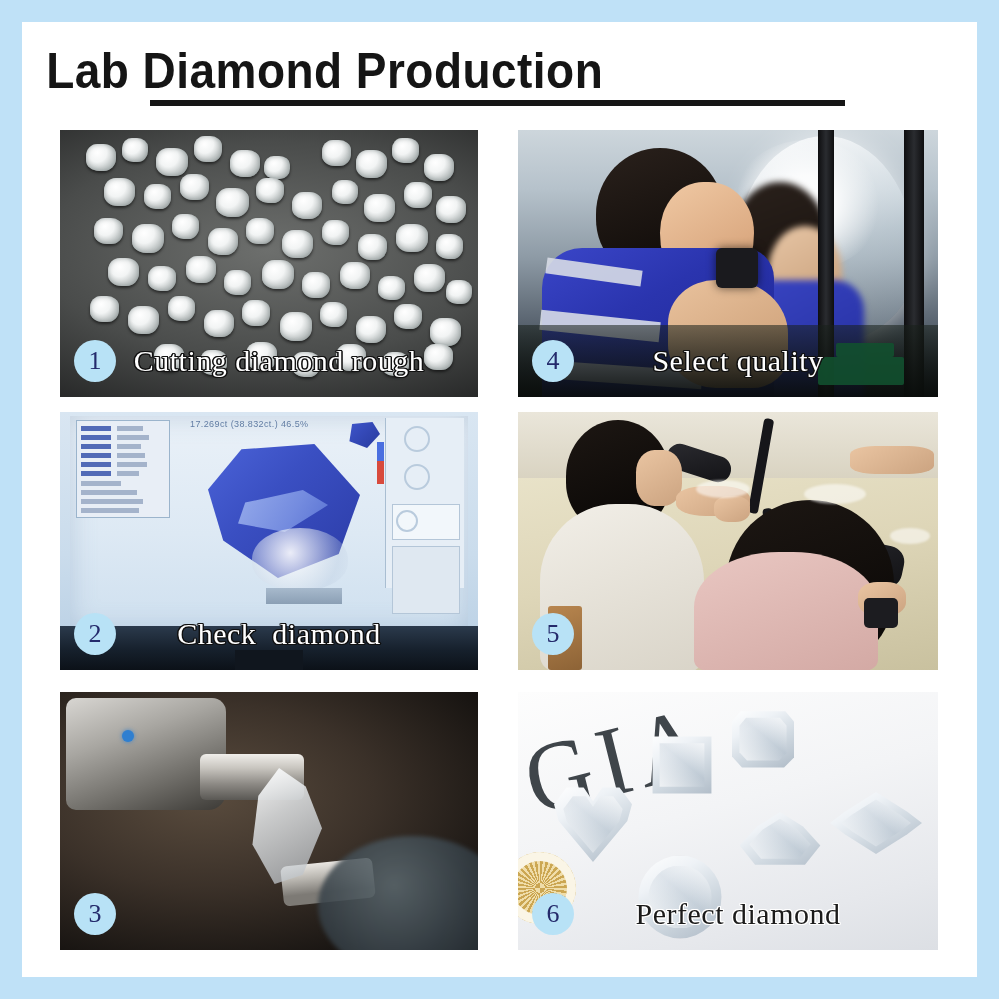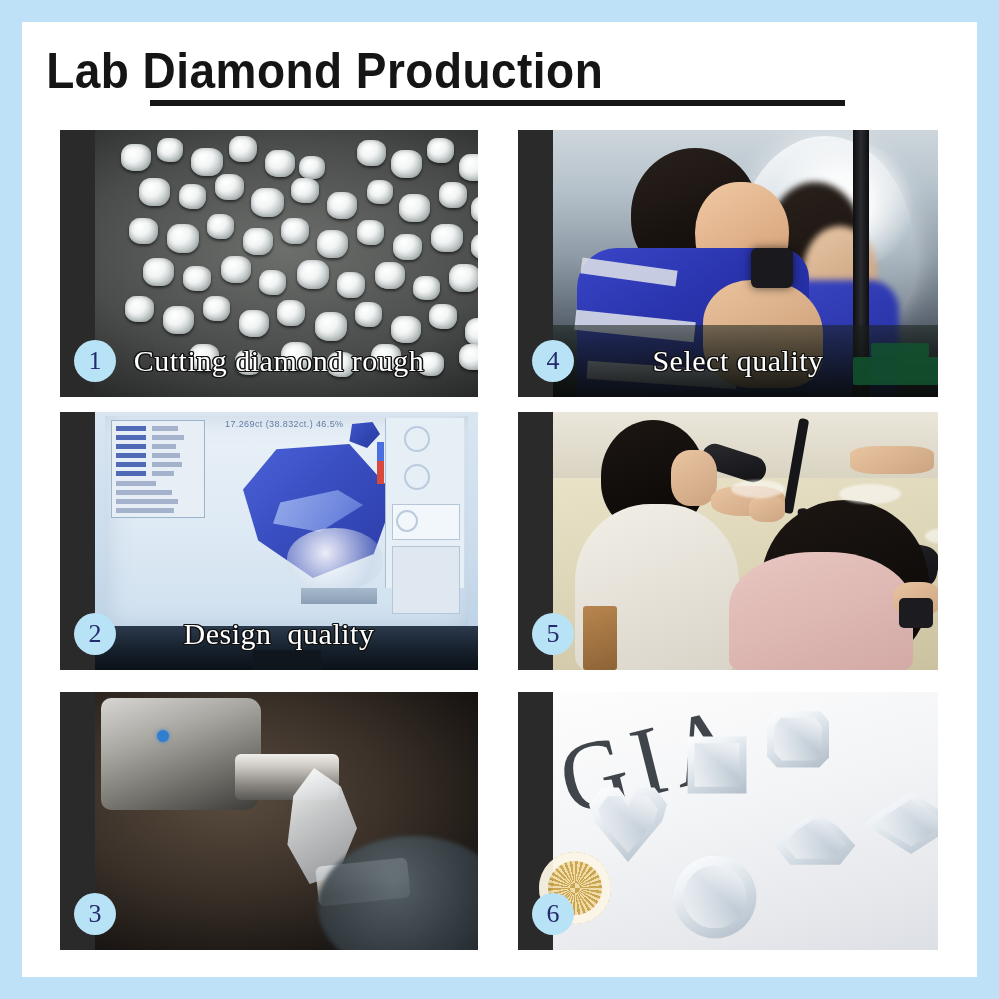--- a/index.html
+++ b/index.html
@@ -75,21 +75,20 @@
   .c1 { left: 0px;   width: 418px; }
   .c2 { left: 458px; width: 420px; }
   .r1 { top: 0px;    height: 267px; }
   .r2 { top: 282px;  height: 258px; }
   .r3 { top: 562px;  height: 258px; }
 
   
   .scene {
     position: absolute;
     inset: 0;
-    margin-left: 35px;
   }
 
   
   .caption {
     position: absolute;
     left: 0;
     right: 0;
     bottom: 4px;
     height: 64px;
     display: flex;
@@ -636,21 +635,21 @@
               <div class="sbbox" style="left:6px;  top:86px; width:66px; height:34px;"></div>
               <div class="sbcirc" style="left:10px; top:92px; width:18px; height:18px;"></div>
               <div class="sbbox" style="left:6px;  top:128px; width:66px; height:66px; background:#dfe8f1;"></div>
             </div>
           </div>
           <div class="bezel"></div>
           <div class="stand"></div>
         </div>
         <div class="caption">
           <div class="badge">2</div>
-          <div class="cap-text">Design  quality</div>
+          <div class="cap-text">Check  diamond</div>
         </div>
       </div>
 
       <div class="tile c2 r2">
         <div class="scene sc-final">
           <div class="wall"></div>
           <div class="bench"></div>
 
           <div class="lamparm" style="left:238px; top:6px; width:10px; height:96px; transform:rotate(10deg);"></div>
           <div class="lamparm" style="left:250px; top:96px; width:10px; height:110px; transform:rotate(-6deg);"></div>
@@ -699,18 +698,19 @@
           <div class="seal"></div>
           <div class="dia sh-square" style="left:132px; top:42px;  width:64px; height:62px;"></div>
           <div class="dia sh-cushion" style="left:214px; top:18px;  width:62px; height:58px;"></div>
           <div class="dia sh-heart" style="left:36px;  top:94px;  width:78px; height:76px;"></div>
           <div class="dia sh-pear" style="left:214px; top:120px; width:96px; height:56px;"></div>
           <div class="dia sh-marq" style="left:312px; top:100px; width:92px; height:62px;"></div>
           <div class="dia sh-round" style="left:120px; top:164px; width:84px; height:82px;"></div>
         </div>
         <div class="caption">
           <div class="badge">6</div>
+          <div class="cap-text dark">Perfect diamond</div>
         </div>
       </div>
 
     </div>
   </div>
 </div>
 
 </body></html>

